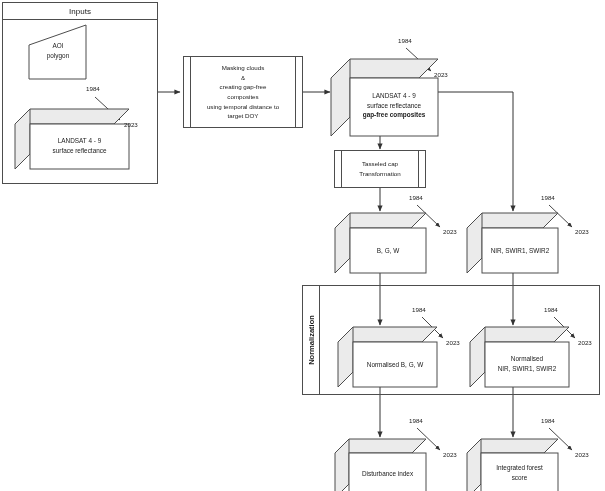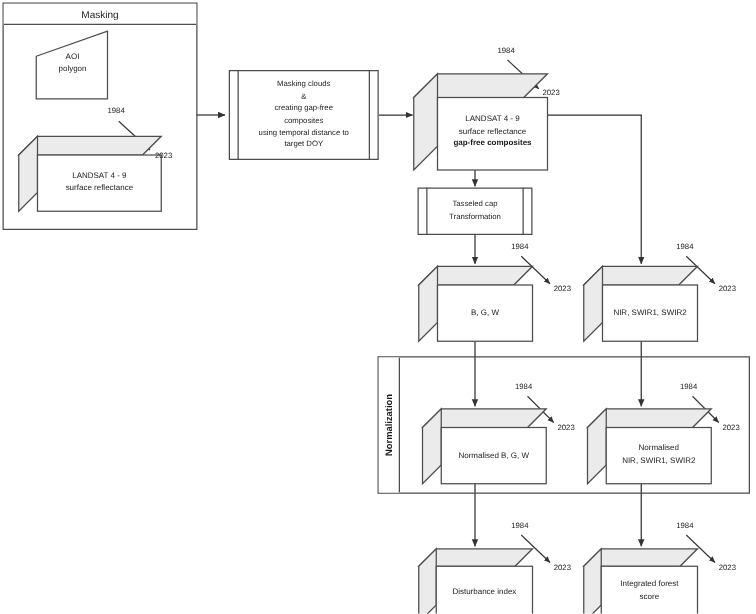--- a/index.html
+++ b/index.html
@@ -167,21 +167,21 @@
       <line x1="417" y1="205" x2="440" y2="227" marker-end="url(#arrowheadSm)"></line>
       <line x1="549" y1="205" x2="572" y2="227" marker-end="url(#arrowheadSm)"></line>
       <line x1="422" y1="317" x2="443" y2="338" marker-end="url(#arrowheadSm)"></line>
       <line x1="554" y1="317" x2="575" y2="338" marker-end="url(#arrowheadSm)"></line>
       <line x1="417" y1="428" x2="440" y2="450" marker-end="url(#arrowheadSm)"></line>
       <line x1="549" y1="428" x2="572" y2="450" marker-end="url(#arrowheadSm)"></line>
     </g>
   </svg>
 
   <div class="container abs" style="left:2px;top:2px;width:156px;height:182px;">
-    <div class="container-title">Masking</div>
+    <div class="container-title">Inputs</div>
   </div>
 
   <div class="poly" style="left:28px;top:24px;width:64px;height:56px;">
     <svg width="64" height="56" viewBox="0 0 64 56">
       <polygon points="1,21 58,1 58,55 1,55" fill="#ffffff" stroke="#4d4d4d" stroke-width="1"></polygon>
     </svg>
     <div class="poly-label" style="left:0;top:17px;width:60px;">
       <div>AOI</div>
       <div>polygon</div>
     </div>

